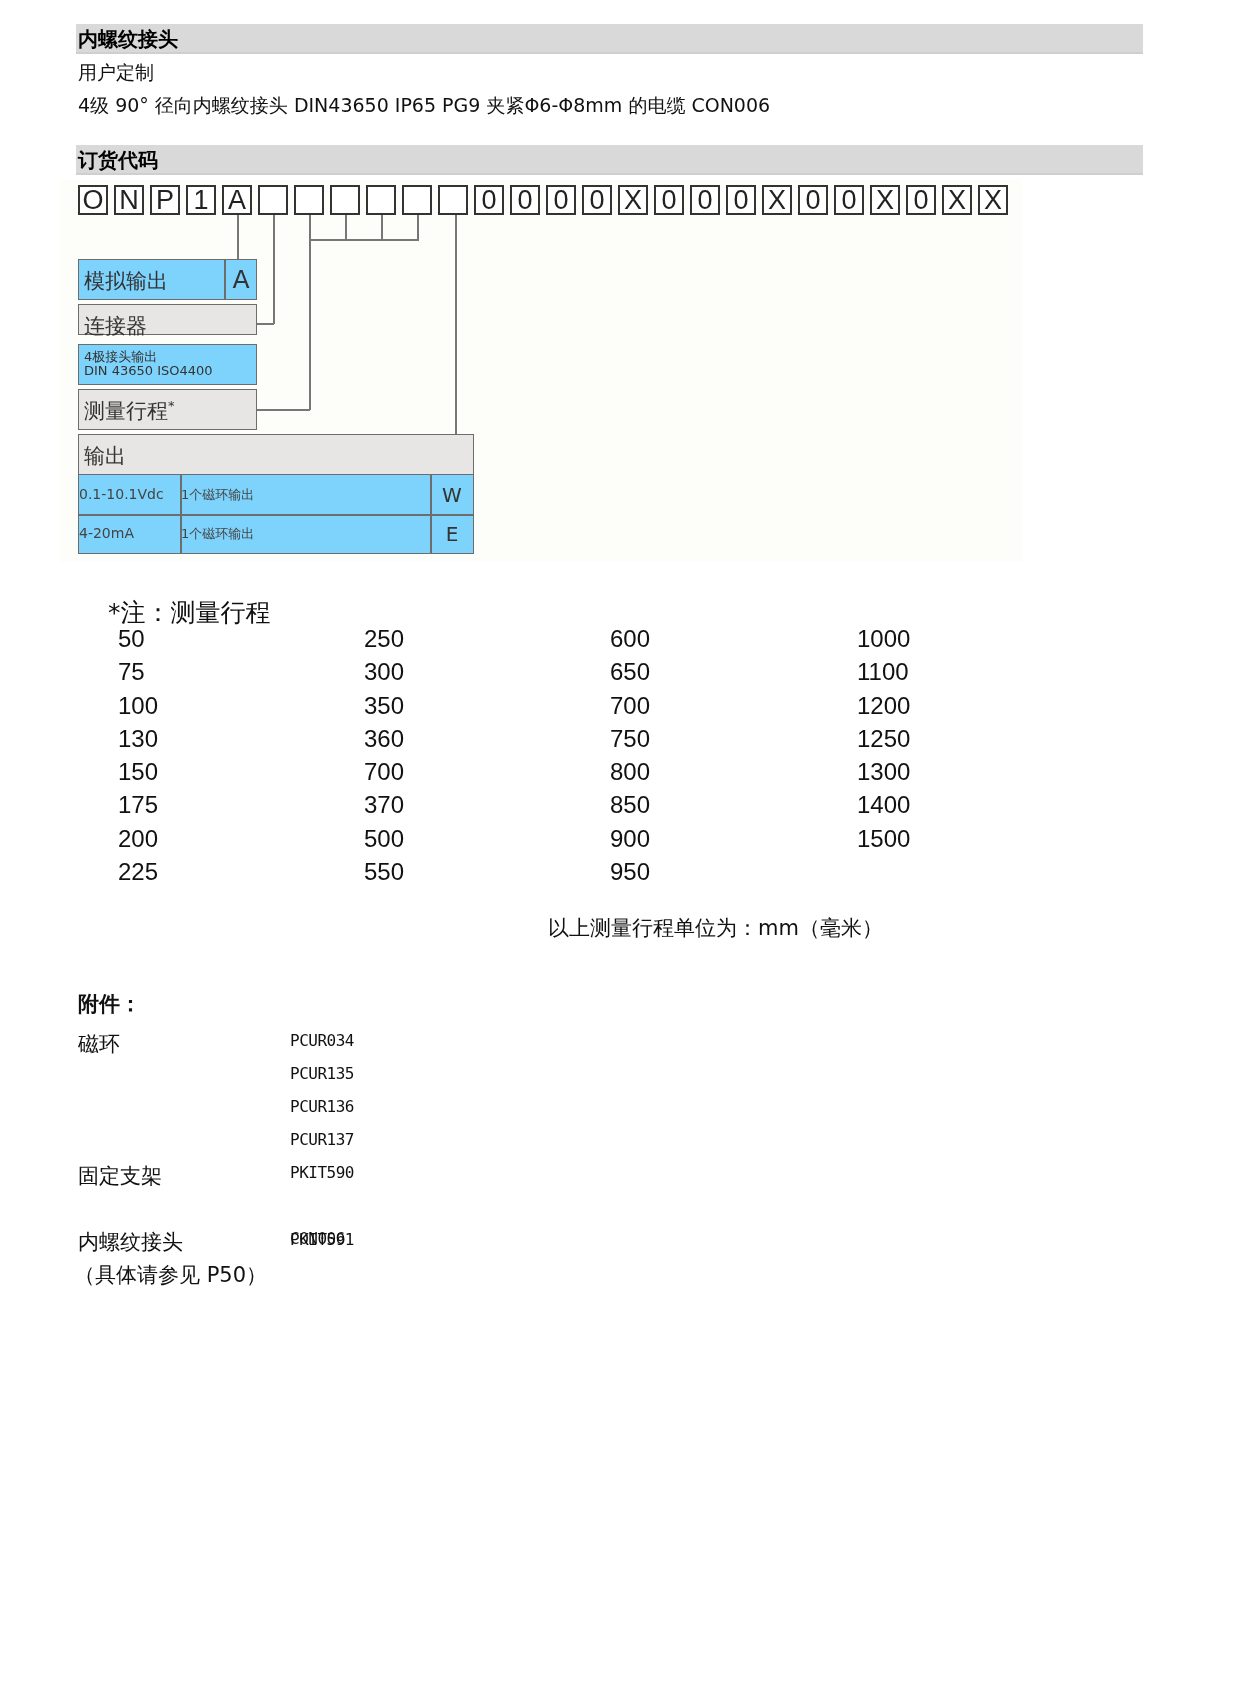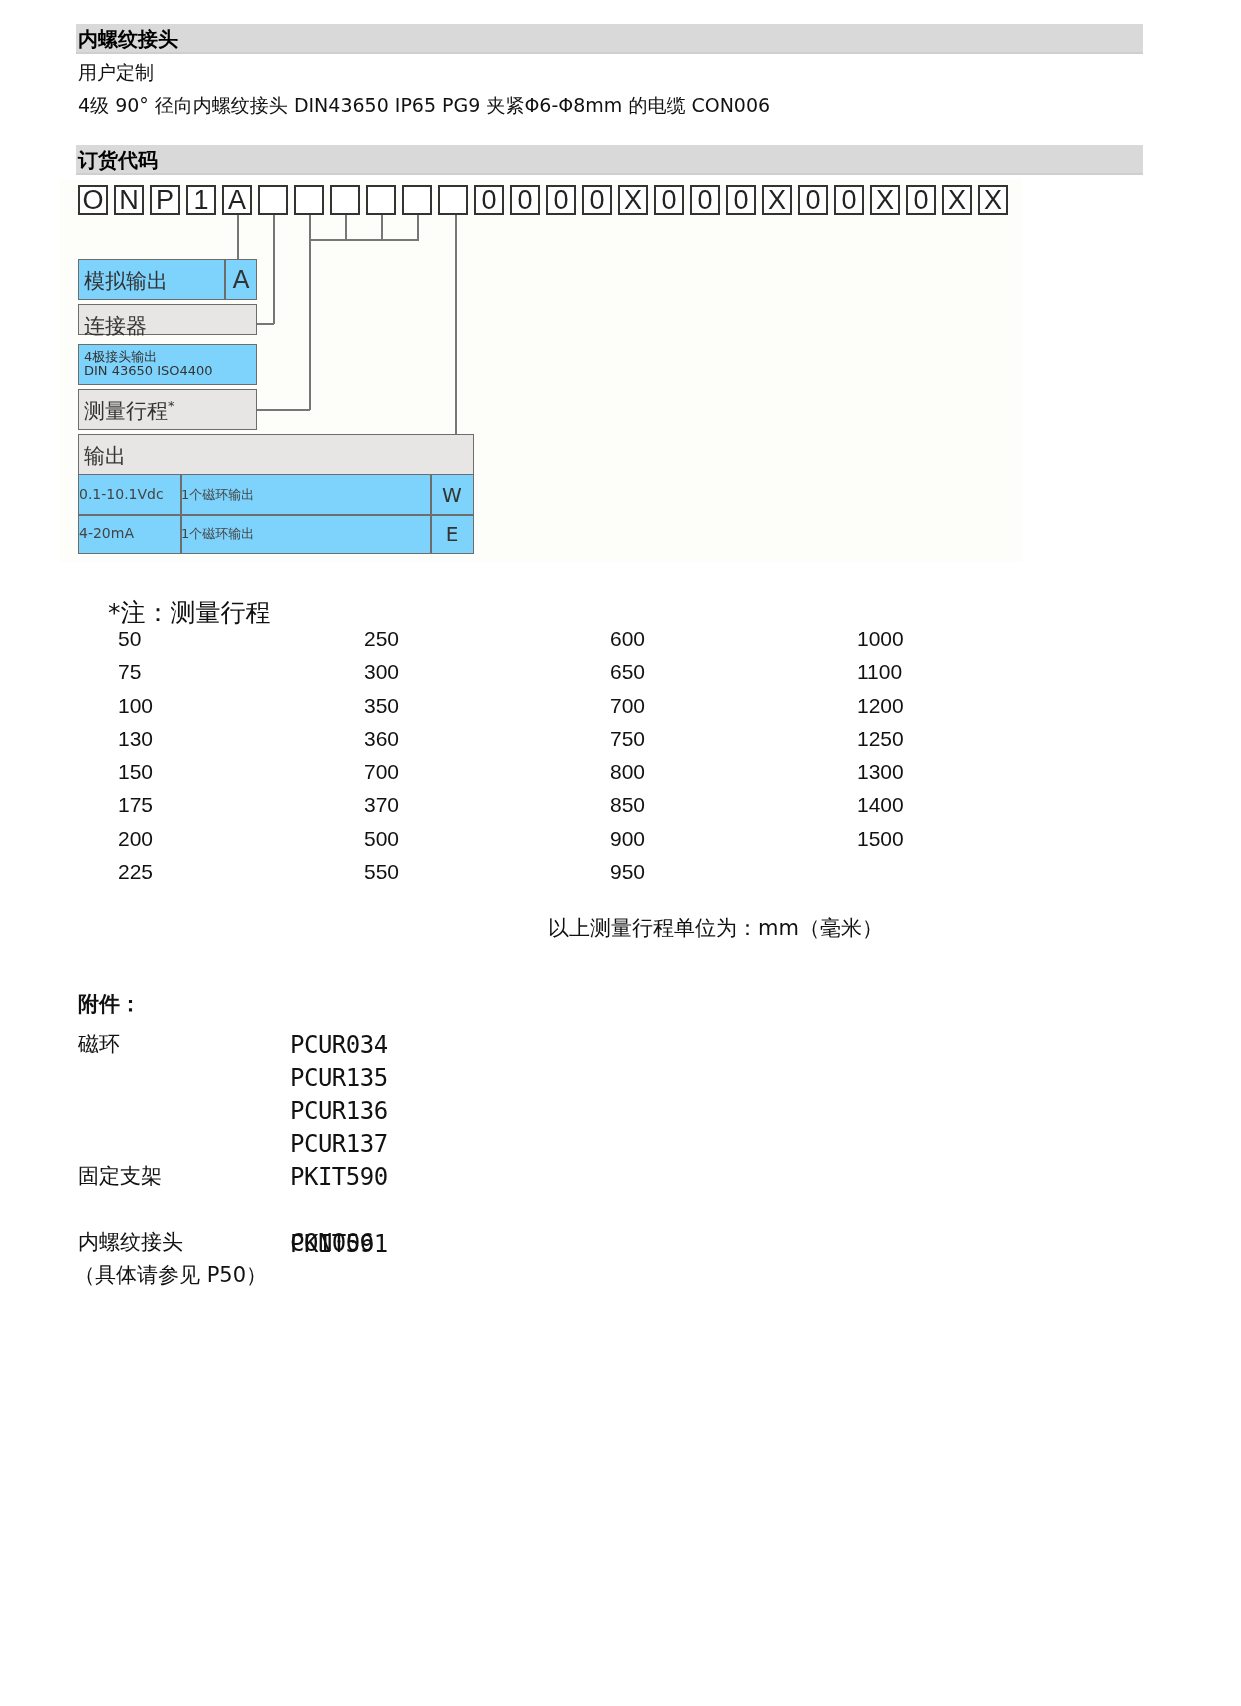--- a/index.html
+++ b/index.html
@@ -34,26 +34,26 @@
   .dbox.gray { background: #e8e6e4; }
   .dlabel { position: absolute; left: 5px; font-size: 21px; color: #333; white-space: nowrap; }
   .dsmall { position: absolute; left: 5px; font-size: 13px; line-height: 14px; color: #333; white-space: nowrap; }
   .dcell { position: absolute; font-size: 14px; color: #444; white-space: nowrap; }
   .dletter { position: absolute; font-size: 22px; color: #333; text-align: center; }
   .vline { position: absolute; top: 0; bottom: 0; width: 1.5px; background: #6d6d6d; }
   .hline { position: absolute; left: 0; right: 0; height: 1.5px; background: #6d6d6d; }
 
   .note { position: absolute; left: 108px; top: 596px; font-size: 25px; white-space: nowrap; }
   .stroke-col { position: absolute; top: 627px; }
-  .stroke-cell { height: 33.3px; font-family: "Liberation Sans", sans-serif; font-size: 21px; line-height: 24px; color: #111; }
+  .stroke-cell { height: 33.3px; font-family: "Liberation Sans", sans-serif; font-size: 24px; line-height: 24px; color: #111; }
   .unit-note { position: absolute; left: 548px; top: 914px; font-size: 21px; white-space: nowrap; }
 
   .acc-title { position: absolute; left: 78px; top: 990px; font-size: 21px; font-weight: bold; }
   .acc-label { position: absolute; left: 78px; font-size: 21px; white-space: nowrap; }
-  .acc-code { position: absolute; left: 290px; font-family: "DejaVu Sans Mono", "Liberation Mono", monospace; font-size: 24px; white-space: nowrap; letter-spacing: -0.5px; }
+  .acc-code { position: absolute; left: 290px; font-family: "DejaVu Sans Mono", "Liberation Mono", monospace; font-size: 16px; white-space: nowrap; letter-spacing: -0.5px; }
 </style>
 </head>
 <body>
 
 <div class="section-bar" style="top:24px;">
   <span class="section-title">内螺纹接头</span>
 </div>
 <div class="line-text" style="top:60px;">用户定制</div>
 <div class="line-text" style="top:93px;">4级 90° 径向内螺纹接头 DIN43650 IP65 PG9 夹紧Φ6-Φ8mm 的电缆 CON006</div>
 

